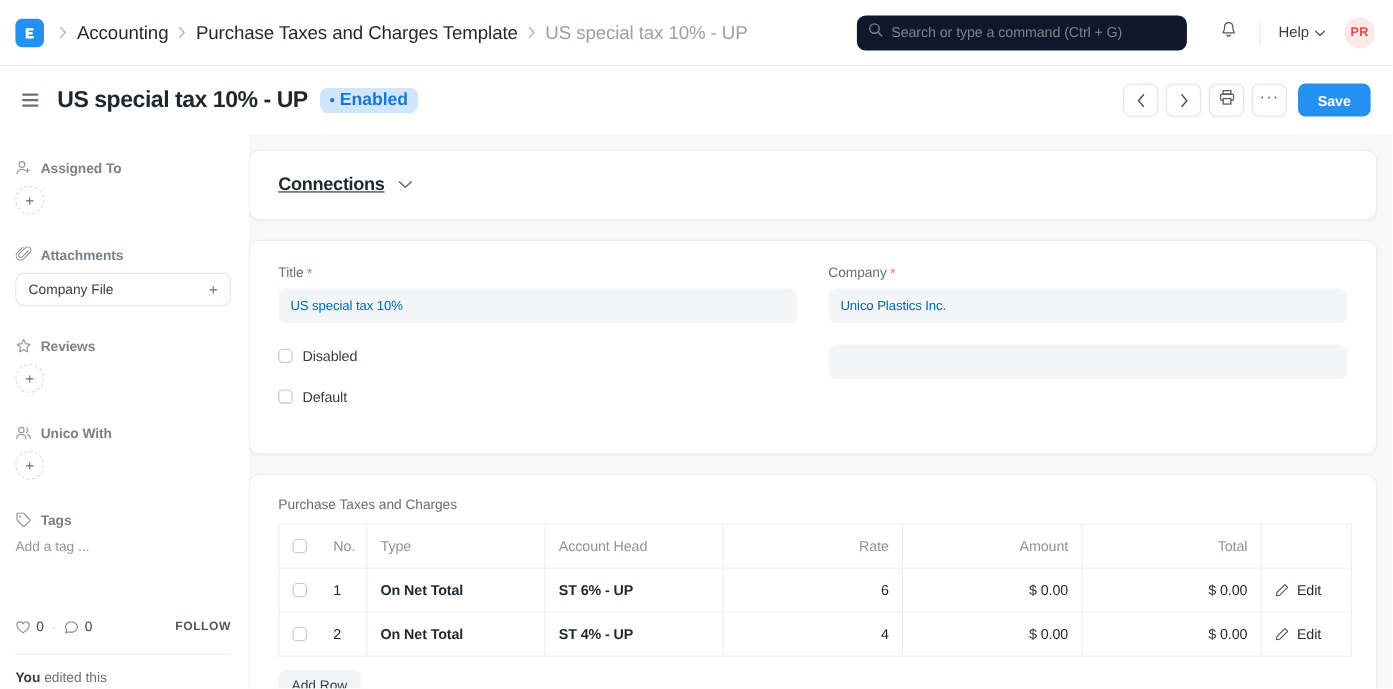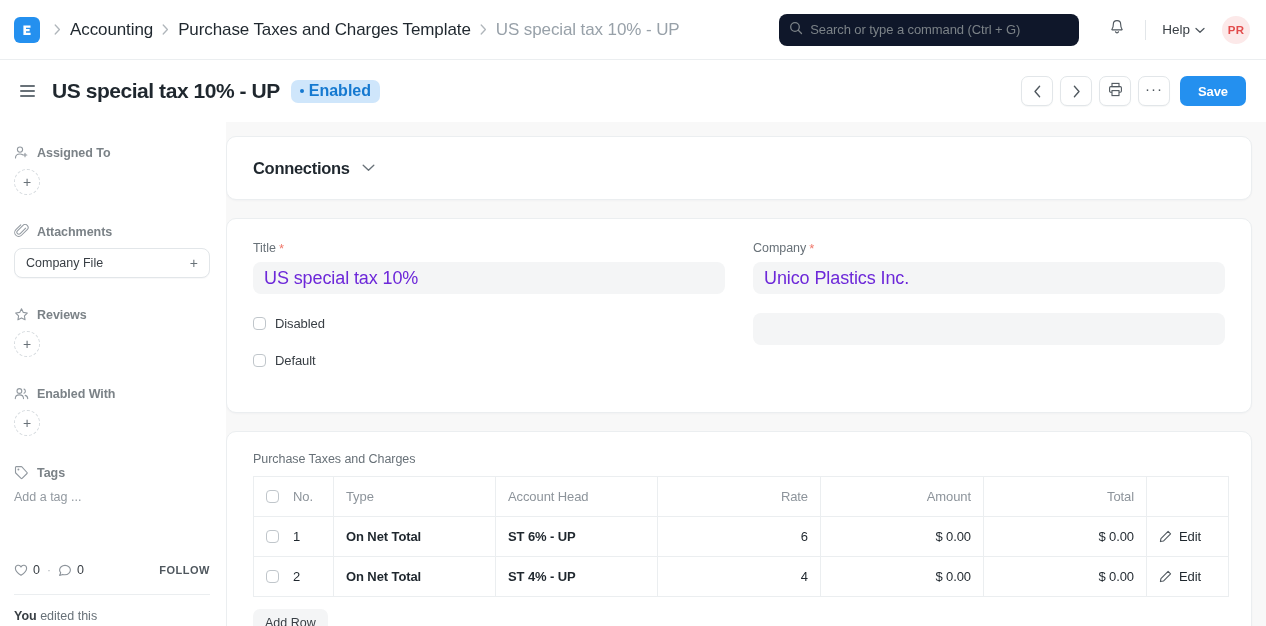--- a/index.html
+++ b/index.html
@@ -152,36 +152,36 @@
     flex: 1; min-width: 0;
     background: #f8f8f8;
     padding: 14px 14px 0 0;
     overflow: hidden;
   }
   .card {
     background: #fff; border: 1px solid #ebeef0; border-radius: 10px;
     box-shadow: 0 1px 2px rgba(25,39,52,0.03);
   }
   .card.connections { height: 64px; display: flex; align-items: center; padding: 0 26px; margin-bottom: 18px; }
-  .conn-title { font-size: 16.5px; font-weight: 700; letter-spacing: -0.3px; color: #1f272e; }
+  .conn-title { font-size: 16.5px; font-weight: 700; letter-spacing: -0.3px; color: #1f272e; text-decoration: underline; }
   .chev { margin-left: 12px; display: flex; color: #687178; cursor: pointer; }
 
   .card.form { padding: 22px 26px 26px; margin-bottom: 18px; }
   .form-grid { display: flex; gap: 28px; }
   .col { flex: 1; min-width: 0; }
   .field { margin-bottom: 0; }
   .flabel {
     font-size: 12.5px; color: #687178; letter-spacing: -0.05px; margin-bottom: 7px;
     display: flex; align-items: center; gap: 3px;
   }
   .req { color: #f0796c; font-size: 13px; line-height: 1; }
   .finput {
     height: 32px; border-radius: 8px; background: #f4f5f6; border: 1px solid transparent;
     display: flex; align-items: center; padding: 0 10px;
-    font-size: 18px; color: #6d28d9; letter-spacing: -0.1px;
+    font-size: 12px; color: #0369a1; letter-spacing: -0.1px;
     cursor: text;
   }
   .checks { margin-top: 18px; }
   .checkrow { display: flex; align-items: center; gap: 9px; height: 22px; margin-bottom: 15px; cursor: pointer; }
   .cbox {
     width: 13px; height: 13px; border-radius: 4px;
     border: 1px solid #c0c6cb; background: #fff; flex: 0 0 auto;
   }
   .checkrow .clbl { font-size: 13px; color: #383e44; letter-spacing: -0.1px; }
   .spacer32 { height: 19px; }
@@ -190,21 +190,21 @@
   .tbl-title { font-size: 12.5px; color: #687178; margin-bottom: 10px; letter-spacing: -0.05px; }
   table.grid { width: 100%; border-collapse: collapse; table-layout: fixed; }
   table.grid th, table.grid td {
     border: 1px solid #ebeef0; height: 40px; padding: 0 12px;
     font-size: 13px; letter-spacing: -0.1px; vertical-align: middle;
   }
   table.grid th { font-weight: 400; color: #8d949b; text-align: left; background: #fff; }
   table.grid th.num, table.grid td.num { text-align: right; }
   table.grid td { color: #1f272e; }
   td.bold, th.bold { font-weight: 700; }
-  .cell-check { display: flex; align-items: center; gap: 14px; }
+  .cell-check { display: flex; align-items: center; gap: 24px; }
   .cb {
     width: 13px; height: 13px; border-radius: 4px;
     border: 1px solid #c0c6cb; background: #fff; flex: 0 0 auto;
   }
   .rowno { color: #1f272e; font-size: 13px; }
   .edit-cell { display: flex; align-items: center; gap: 7px; color: #1f272e; cursor: pointer; }
   .edit-cell svg { display:block; }
   .addrow {
     margin-top: 12px; height: 28px; border: none; border-radius: 7px;
     background: #f4f5f6; color: #383e44; font-size: 12.5px;
@@ -356,21 +356,21 @@
 
       <div class="side-group">
         <div class="side-head">
           <span>
               <svg width="15" height="15" viewBox="0 0 15 15">
                 <circle cx="5.4" cy="5" r="2.4" stroke="#9299a0" stroke-width="1.1" fill="none"></circle>
                 <path d="M1.3 12.6c0-2.2 1.8-3.7 4.1-3.7s4.1 1.5 4.1 3.7" stroke="#9299a0" stroke-width="1.1" fill="none" stroke-linecap="round"></path>
                 <path d="M10 3.1a2.3 2.3 0 0 1 0 4.2M11.2 9.4c1.5.4 2.5 1.6 2.5 3.2" stroke="#9299a0" stroke-width="1.1" fill="none" stroke-linecap="round"></path>
               </svg>
             </span>
-          <span>Enabled With</span>
+          <span>Unico With</span>
         </div>
         <div class="plus-circle">+</div>
       </div>
 
       <div class="side-group">
         <div class="side-head">
           <span>
               <svg width="15" height="15" viewBox="0 0 15 15">
                 <path d="M7.4 1.6H2.2a.7.7 0 0 0-.7.7v5.2c0 .2.1.4.2.5l5.4 5.4c.3.3.7.3 1 0l4.9-4.9c.3-.3.3-.7 0-1L7.9 1.8a.7.7 0 0 0-.5-.2z" stroke="#9299a0" stroke-width="1.1" fill="none" stroke-linejoin="round"></path>
                 <circle cx="4.4" cy="4.5" r="0.95" fill="#9299a0"></circle>

